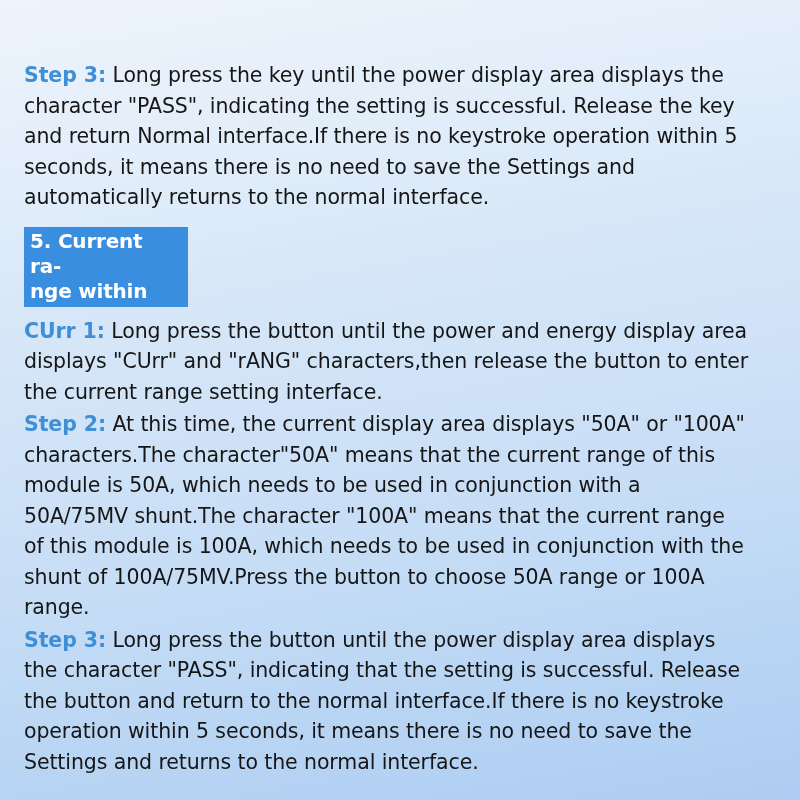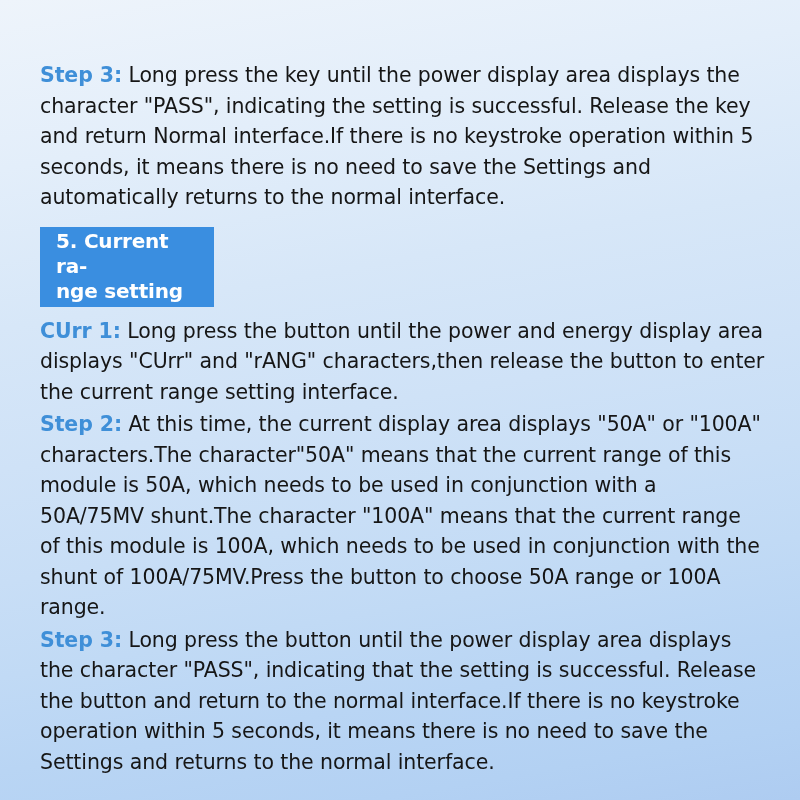--- a/index.html
+++ b/index.html
@@ -23,21 +23,21 @@
         #cfe2f7 50%,
         #c8def6 62%,
         #c1daf5 72%,
         #b9d5f4 82%,
         #b3d1f3 92%,
         #aeccf1 100%);
     box-sizing: border-box;
   }
   .content {
     position: absolute;
-    left: 40px;
+    left: 24px;
     top: 58px;
     width: 726px;
   }
   .para {
     font-size: 20.5px;
     line-height: 30.5px;
     color: #1b1b1b;
     letter-spacing: -0.1px;
     margin: 0 0 0 0;
     text-align: left;
@@ -53,40 +53,40 @@
     margin-top: 14px;
     margin-bottom: 9px;
   }
   .heading-badge {
     display: inline-block;
     background: #3a8ee0;
     color: #ffffff;
     font-size: 20px;
     font-weight: bold;
     line-height: 25px;
-    padding: 2px 8px 3px 16px;
+    padding: 2px 8px 3px 6px;
     max-width: 150px;
     letter-spacing: -0.2px;
   }
   .block {
     margin-top: 2px;
   }
 </style>
 </head>
 <body>
 
 <div id="page">
   <div class="content">
 
     <p class="para block">
       <span class="step-label">Step 3:</span><span class="body-text"> Long press the key until the power display area displays the character "PASS", indicating the setting is successful. Release the key and return Normal interface.If there is no keystroke operation within 5 seconds, it means there is no need to save the Settings and automatically returns to the normal interface.</span>
     </p>
 
     <div class="heading-wrap">
-      <div class="heading-badge"><span>5. Current ra-</span><br><span>nge setting</span></div>
+      <div class="heading-badge"><span>5. Current ra-</span><br><span>nge within</span></div>
     </div>
 
     <p class="para block">
       <span class="step-label">CUrr 1:</span><span class="body-text"> Long press the button until the power and energy display area displays "CUrr" and "rANG" characters,then release the button to enter the current range setting interface.</span>
     </p>
 
     <p class="para block">
       <span class="step-label">Step 2:</span><span class="body-text"> At this time, the current display area displays "50A" or "100A" characters.The character"50A" means that the current range of this module is 50A, which needs to be used in conjunction with a 50A/75MV shunt.The character "100A" means that the current range of this module is 100A, which needs to be used in conjunction with the shunt of 100A/75MV.Press the button to choose 50A range or 100A range.</span>
     </p>
 

